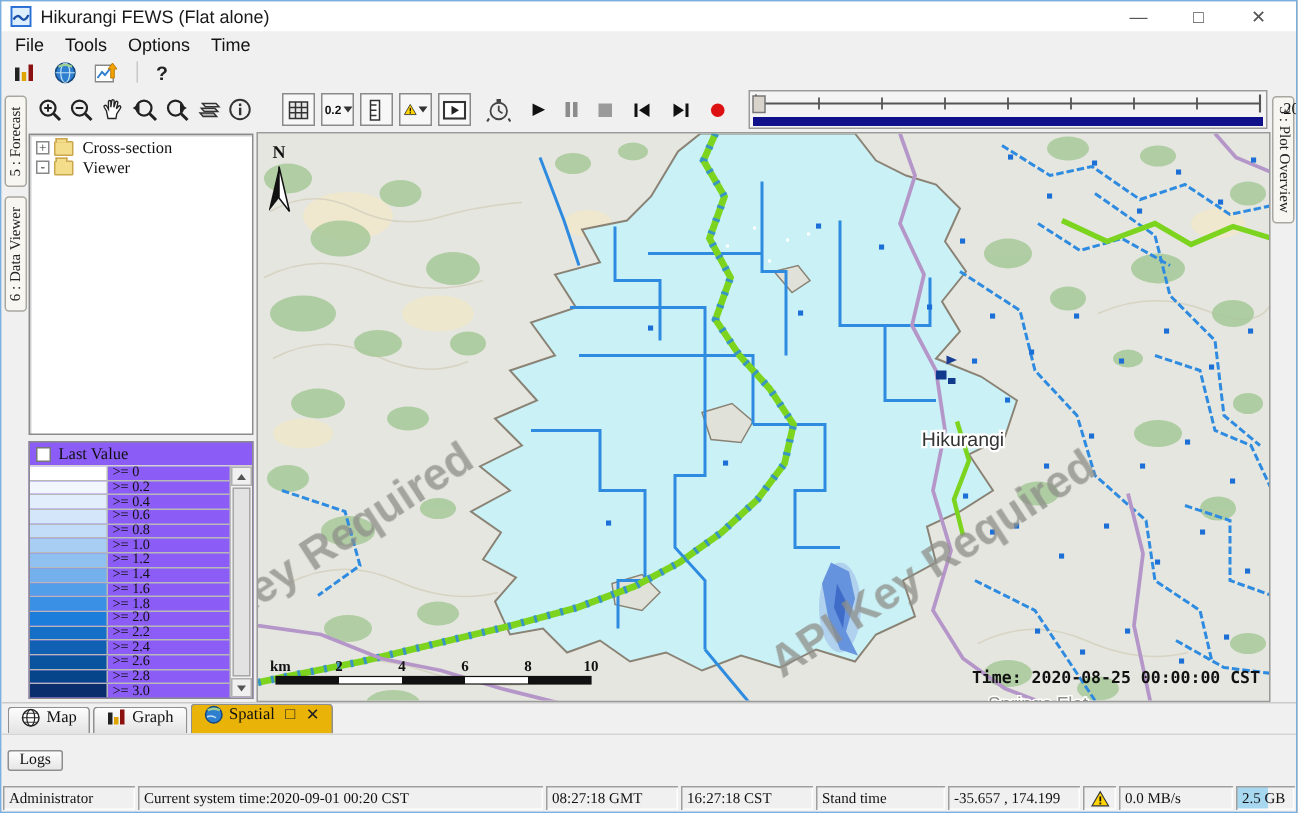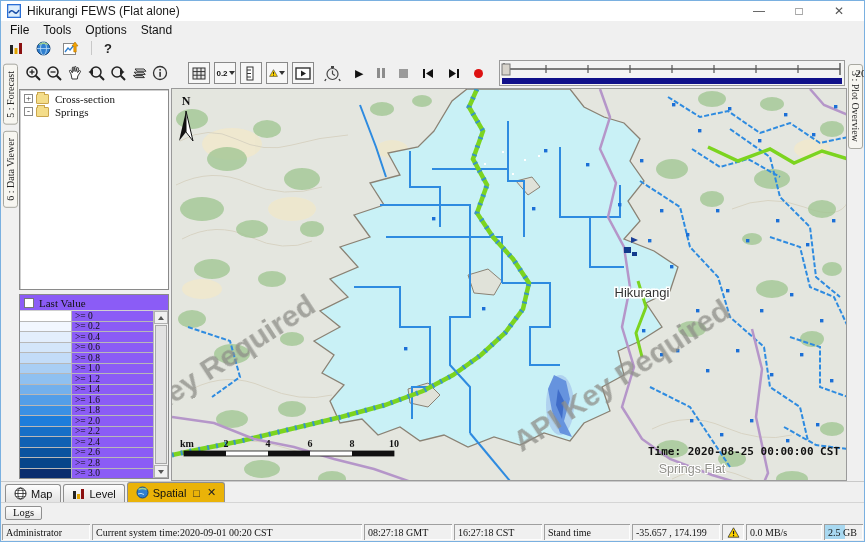--- a/index.html
+++ b/index.html
@@ -77,26 +77,26 @@
   .tri-up{width:0;height:0;border-left:3px solid transparent;border-right:3px solid transparent;border-bottom:4px solid #555}
   .tri-down{width:0;height:0;border-left:3px solid transparent;border-right:3px solid transparent;border-top:4px solid #555}
   .sb-thumb{flex:1;margin:1px;border:1px solid #a8a8a8;background:#e2e2e2}
 
   
   .map-panel{flex:1;position:relative;overflow:hidden;background:#e4e6df;border:1px solid #9a9a9a}
   .map-panel svg{display:block}
 
   
   .tabbar{height:21px;flex:none;background:#f0f0f0;display:flex;align-items:flex-end;gap:2px;padding:1px 0 0 4px;border-top:1px solid #c9c9c9}
-  .btab{display:flex;align-items:center;gap:4px;border:1px solid #8f8f8f;border-bottom:none;border-radius:3px 3px 0 0;background:linear-gradient(#fdfdfd,#e3e3e3);height:18px;padding:0 8px;font-size:11px;font-family:Liberation Sans, sans-serif;color:#111}
+  .btab{display:flex;align-items:flex-start;gap:4px;border:1px solid #8f8f8f;border-bottom:none;border-radius:3px 3px 0 0;background:linear-gradient(#fdfdfd,#e3e3e3);height:18px;padding:0 8px;font-size:11px;font-family:Liberation Serif, serif;color:#111}
   .btab.active{height:20px;background:#eab308}
   .tab-extra{font-size:11px;color:#222;margin-left:3px}
 
   
-  .logsrow{height:21px;flex:none;background:#f0f0f0;display:flex;align-items:center;padding-left:4px;border-top:1px solid #d5d5d5}
+  .logsrow{height:34px;flex:none;background:#f0f0f0;display:flex;align-items:center;padding-left:4px;border-top:1px solid #d5d5d5}
   .logs-btn{border:1px solid #8f8f8f;border-radius:2px;background:linear-gradient(#fdfdfd,#e6e6e6);font-size:10.5px;font-family:"Liberation Serif",serif;padding:0 7px;height:14px;line-height:12px;color:#111}
 
   
   .statusbar{height:18px;flex:none;background:#f0f0f0;display:flex;gap:2px;padding:1px 1px}
   .scell{box-shadow:inset 1px 1px 0 #9f9f9f,inset -1px -1px 0 #fdfdfd;display:flex;align-items:center;padding:0 4px;font-size:10px;font-family:"Liberation Serif",serif;color:#111;white-space:nowrap;overflow:hidden}
   .c-user{width:88px}.c-sys{width:270px}.c-gmt{width:88px}.c-local{width:88px}.c-mode{width:86px}.c-coord{width:88px}.c-warn{width:22px;justify-content:center}.c-speed{width:76px}
   .c-mem{flex:1;background:linear-gradient(to right,#a8d8f0 0 55%,#f0f0f0 55%)}
 
   
   .ico{display:inline-block;vertical-align:middle}
@@ -116,21 +116,21 @@
       <span class="win-btn">—</span>
       <span class="win-btn">□</span>
       <span class="win-btn">✕</span>
     </div>
   </div>
 
   <div class="menubar">
     <span class="menu-item">File</span>
     <span class="menu-item">Tools</span>
     <span class="menu-item">Options</span>
-    <span class="menu-item">Stand</span>
+    <span class="menu-item">Time</span>
   </div>
 
   <div class="toolbar1">
     <svg class="ico" width="15" height="14" viewBox="0 0 15 14">
       <rect x="1" y="4" width="3" height="9" fill="#222"></rect>
       <rect x="5.5" y="7" width="3" height="6" fill="#e0a400"></rect>
       <rect x="10" y="2" width="3" height="11" fill="#8b1010"></rect>
     </svg>
     <svg class="ico" width="15" height="15" viewBox="0 0 15 15">
       <circle cx="7.5" cy="7.5" r="6.5" fill="#2f7fd0" stroke="#17487e"></circle>
@@ -303,21 +303,21 @@
 
           <div class="tree-box">
             <div class="tree-row">
               <span class="toggle-box">+</span>
               <span class="folder"></span>
               <span class="tree-label">Cross-section</span>
             </div>
             <div class="tree-row">
               <span class="toggle-box">-</span>
               <span class="folder"></span>
-              <span class="tree-label">Springs</span>
+              <span class="tree-label">Viewer</span>
             </div>
           </div>
 
           <div class="legend-box">
             <div class="legend-header">
               <span class="checkbox"></span>
               <span>Last Value</span>
             </div>
             <div class="legend-body">
               <div class="legend-list">
@@ -633,21 +633,21 @@
           <line x1="1.8" y1="9.5" x2="11.2" y2="9.5" stroke="#222" stroke-width="0.6"></line>
         </svg>
       <span>Map</span>
     </div>
     <div class="btab">
       <svg width="13" height="12" viewBox="0 0 13 12">
           <rect x="1" y="3" width="3" height="8" fill="#222"></rect>
           <rect x="5" y="6" width="3" height="5" fill="#e0a400"></rect>
           <rect x="9" y="1" width="3" height="10" fill="#8b1010"></rect>
         </svg>
-      <span>Level</span>
+      <span>Graph</span>
     </div>
     <div class="btab active">
       <svg width="13" height="13" viewBox="0 0 13 13">
           <circle cx="6.5" cy="6.5" r="5.5" fill="#2f7fd0" stroke="#17487e"></circle>
           <path d="M2.5 3.5 Q6.5 1.5 10.5 3.5" fill="none" stroke="#9fd08f" stroke-width="1.6"></path>
           <path d="M2 8 Q5 6.5 8 8.5" fill="none" stroke="#bfe0f5" stroke-width="1"></path>
         </svg>
       <span>Spatial</span>
       <span class="tab-extra">□</span>
       <span class="tab-extra">✕</span>

